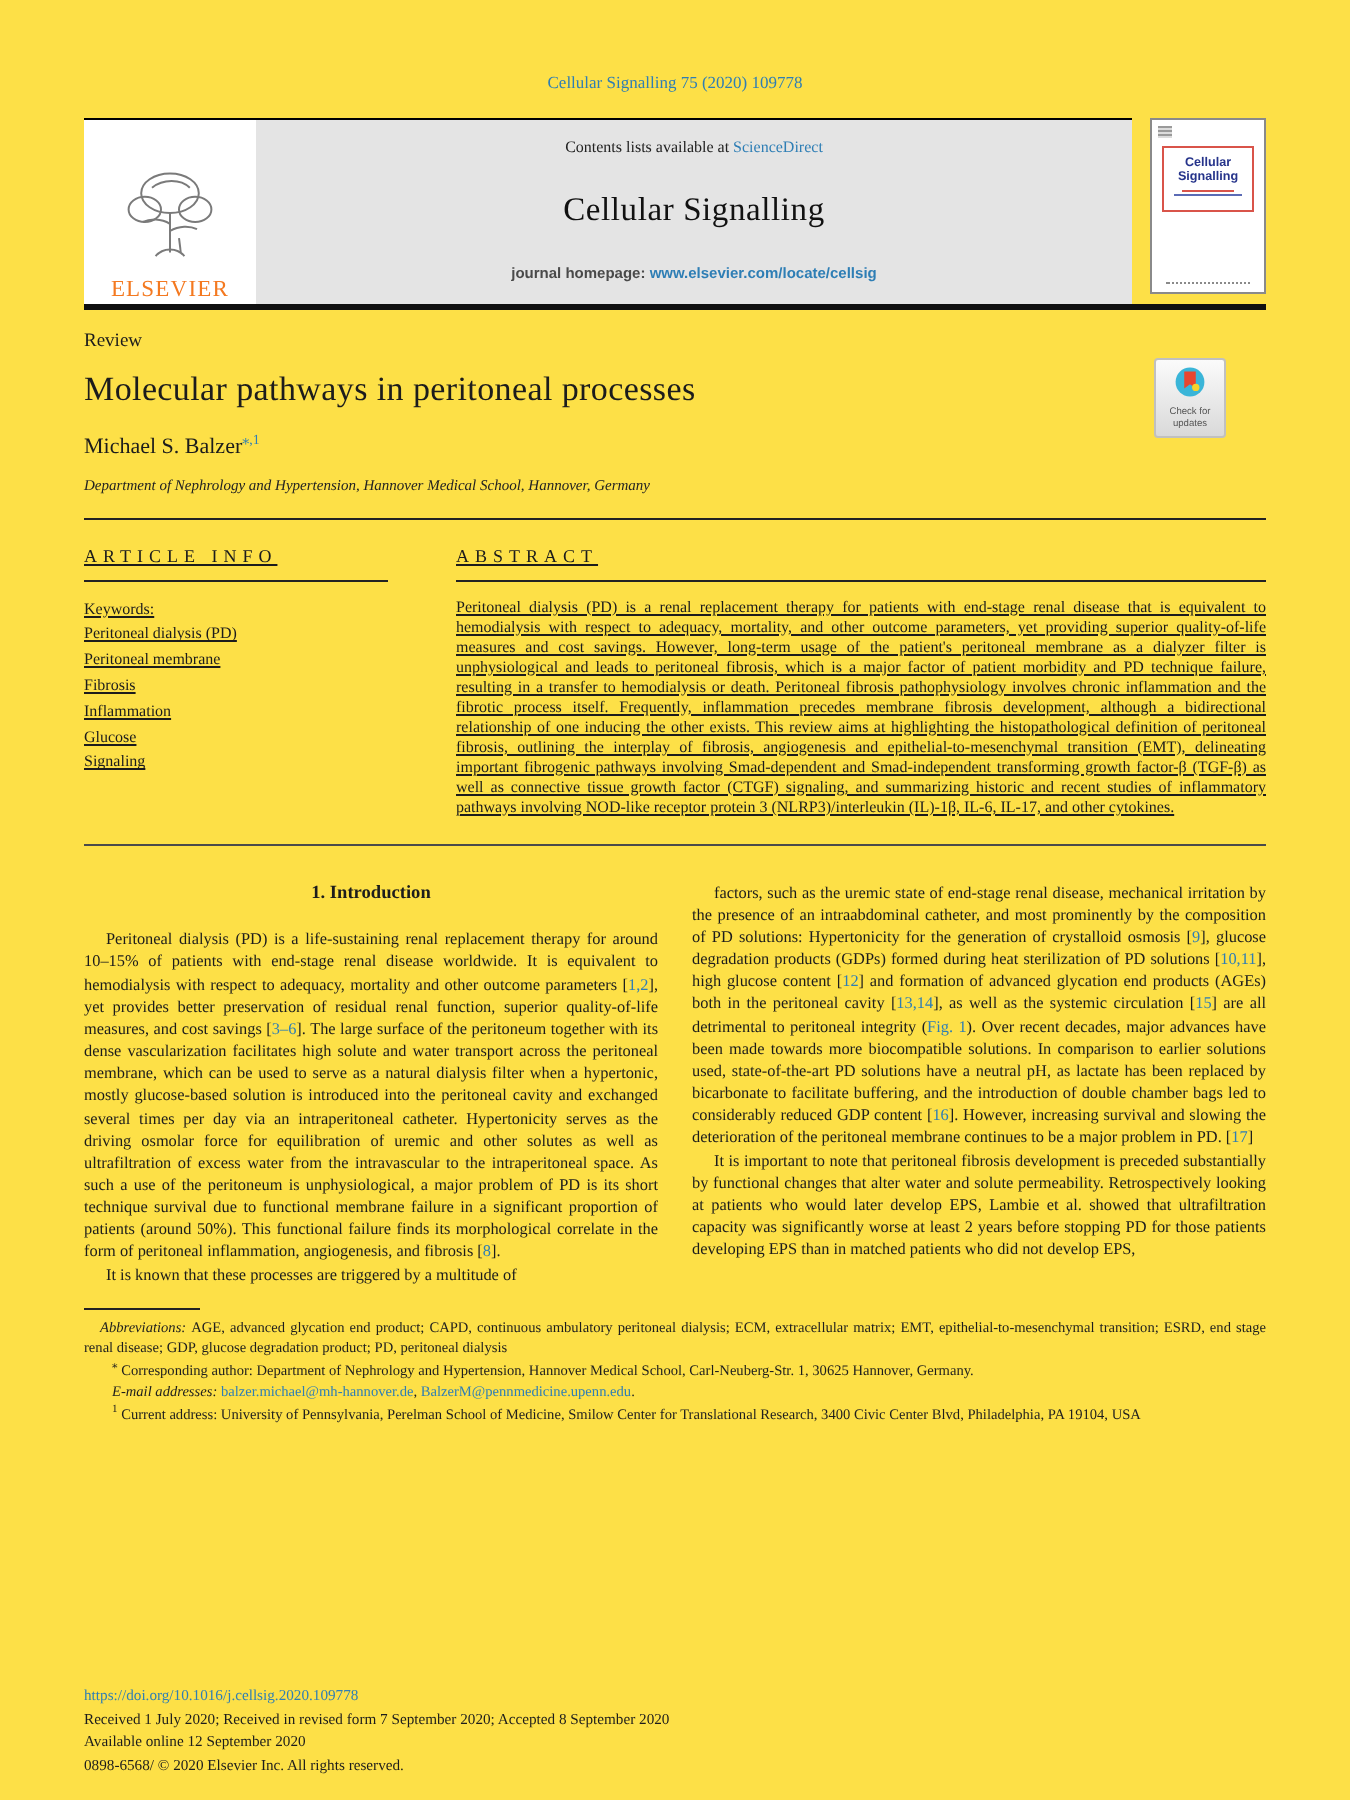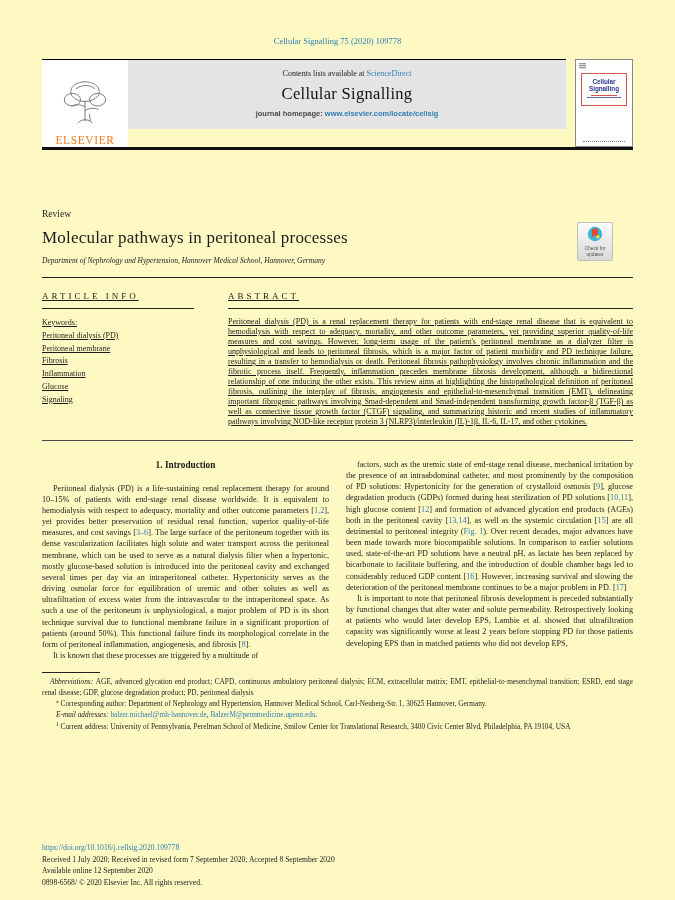--- a/index.html
+++ b/index.html
@@ -1,53 +1,53 @@
 <!DOCTYPE html>
 <html lang="en"><head>
 <meta charset="utf-8">
 <style>
   * { margin:0; padding:0; box-sizing:border-box; }
   html,body { background:#888; }
   .page {
-    width:675px; height:900px; margin:0 auto; background:#fef9c3;
+    width:675px; height:900px; margin:0 auto; background:#fde047;
     font-family:"Liberation Serif","DejaVu Serif",serif; color:#1c1c1c;
     position:relative; overflow:hidden;
   }
   .link { color:#2e7eb5; }
   .it { font-style:italic; }
 
   
   .citation { text-align:center; padding-top:36px; font-size:8.5px; color:#2e7eb5; }
 
   
   .masthead { margin:13px 42px 0; display:flex; align-items:stretch; }
   .mast-main { flex:1; display:flex; border-top:1.2px solid #000; }
   .logo-col { width:86px; background:#fff; display:flex; flex-direction:column; align-items:center; justify-content:flex-end; padding:3px 2px 1px; }
   .logo-col svg { width:54px; height:56px; }
   .elsevier-word { font-size:11.5px; color:#f47920; letter-spacing:0.6px; }
-  .gray-band { flex:1; background:#e4e4e4; height:69px; text-align:center; display:flex; flex-direction:column; justify-content:space-between; padding:9px 8px 11px; }
+  .gray-band { flex:1; background:#e4e4e4; height:92px; text-align:center; display:flex; flex-direction:column; justify-content:space-between; padding:9px 8px 11px; }
   .contents-line { font-size:8px; color:#222; }
   .band-title { font-size:16.5px; letter-spacing:0.3px; color:#111; }
   .homepage-line { font-family:"Liberation Sans","DejaVu Sans",sans-serif; font-size:7.5px; font-weight:bold; color:#4a4a4a; }
 
   
   .cover-box { width:58px; height:88px; border:1px solid #8a8a8a; margin-left:9px; position:relative; background:#fff; }
   .cover-glyph { position:absolute; top:3px; left:3px; width:7px; height:6px;
     background:repeating-linear-gradient(#9a9a9a 0 1px,#dcdcdc 1px 2px); }
   .cover-red-box { margin:13px 5px 0; border:1px solid #d9544a; padding:4px 1px 7px; text-align:center; }
   .cover-title { font-family:"Liberation Sans","DejaVu Sans",sans-serif; font-weight:bold; font-size:6.3px; line-height:1.12; color:#26348b; }
   .cover-bar-red { width:60%; height:1px; background:#d9544a; margin:3px auto 1px; }
   .cover-bar-blue { width:80%; height:1px; background:#5b6bb5; margin:0 auto; }
   .cover-dash { position:absolute; bottom:4px; left:7px; right:7px; border-top:1px dotted #8a8a8a; }
 
   .thick-rule { margin:0 42px; height:3px; background:#101010; }
 
   
   .title-block { position:relative; margin:0 42px; }
-  .review { font-size:9.5px; padding-top:11px;margin-top:48px; }
+  .review { font-size:9.5px; padding-top:11px; }
   .title { font-size:17px; font-weight:normal; padding-top:9px; letter-spacing:0.2px; }
   .author { font-size:11px; padding-top:11px; }
   .author sup { font-size:7px; color:#2e7eb5; }
   .affil { font-size:7.5px; font-style:italic; padding-top:8px; color:#222; }
   .check-badge { position:absolute; top:24px; right:20px; width:36px; border:1px solid #c0c0c0; border-radius:2px;
     background:linear-gradient(#fbfbfb,#d9d9d9); text-align:center; padding:3px 0 2px; cursor:pointer; }
   .check-badge svg { width:16px; height:16px; }
   .cb-text { font-family:"Liberation Sans","DejaVu Sans",sans-serif; font-size:4.8px; line-height:1.2; color:#555; }
 
   .rule-thin { margin:12px 42px 0; border-top:1px solid #222; }
@@ -121,20 +121,21 @@
       </div>
       <div class="cover-dash"></div>
     </div>
   </div>
 
   <div class="thick-rule"></div>
 
   <div class="title-block">
     <div class="review">Review</div>
     <h1 class="title">Molecular pathways in peritoneal processes</h1>
+    <div class="author"><span>Michael S. Balzer</span><sup>⁎,1</sup></div>
     <div class="affil">Department of Nephrology and Hypertension, Hannover Medical School, Hannover, Germany</div>
     <div class="check-badge">
       <svg viewBox="0 0 20 20">
         <circle cx="10" cy="10" r="9" fill="#3ab5d8"></circle>
         <path d="M6.4 3.5 h7.2 v10.5 l-3.6 -2.6 l-3.6 2.6 z" fill="#e8452f"></path>
         <circle cx="13.6" cy="13.4" r="2.3" fill="#f6d32d"></circle>
       </svg>
       <div class="cb-text">Check for updates</div>
     </div>
   </div>

